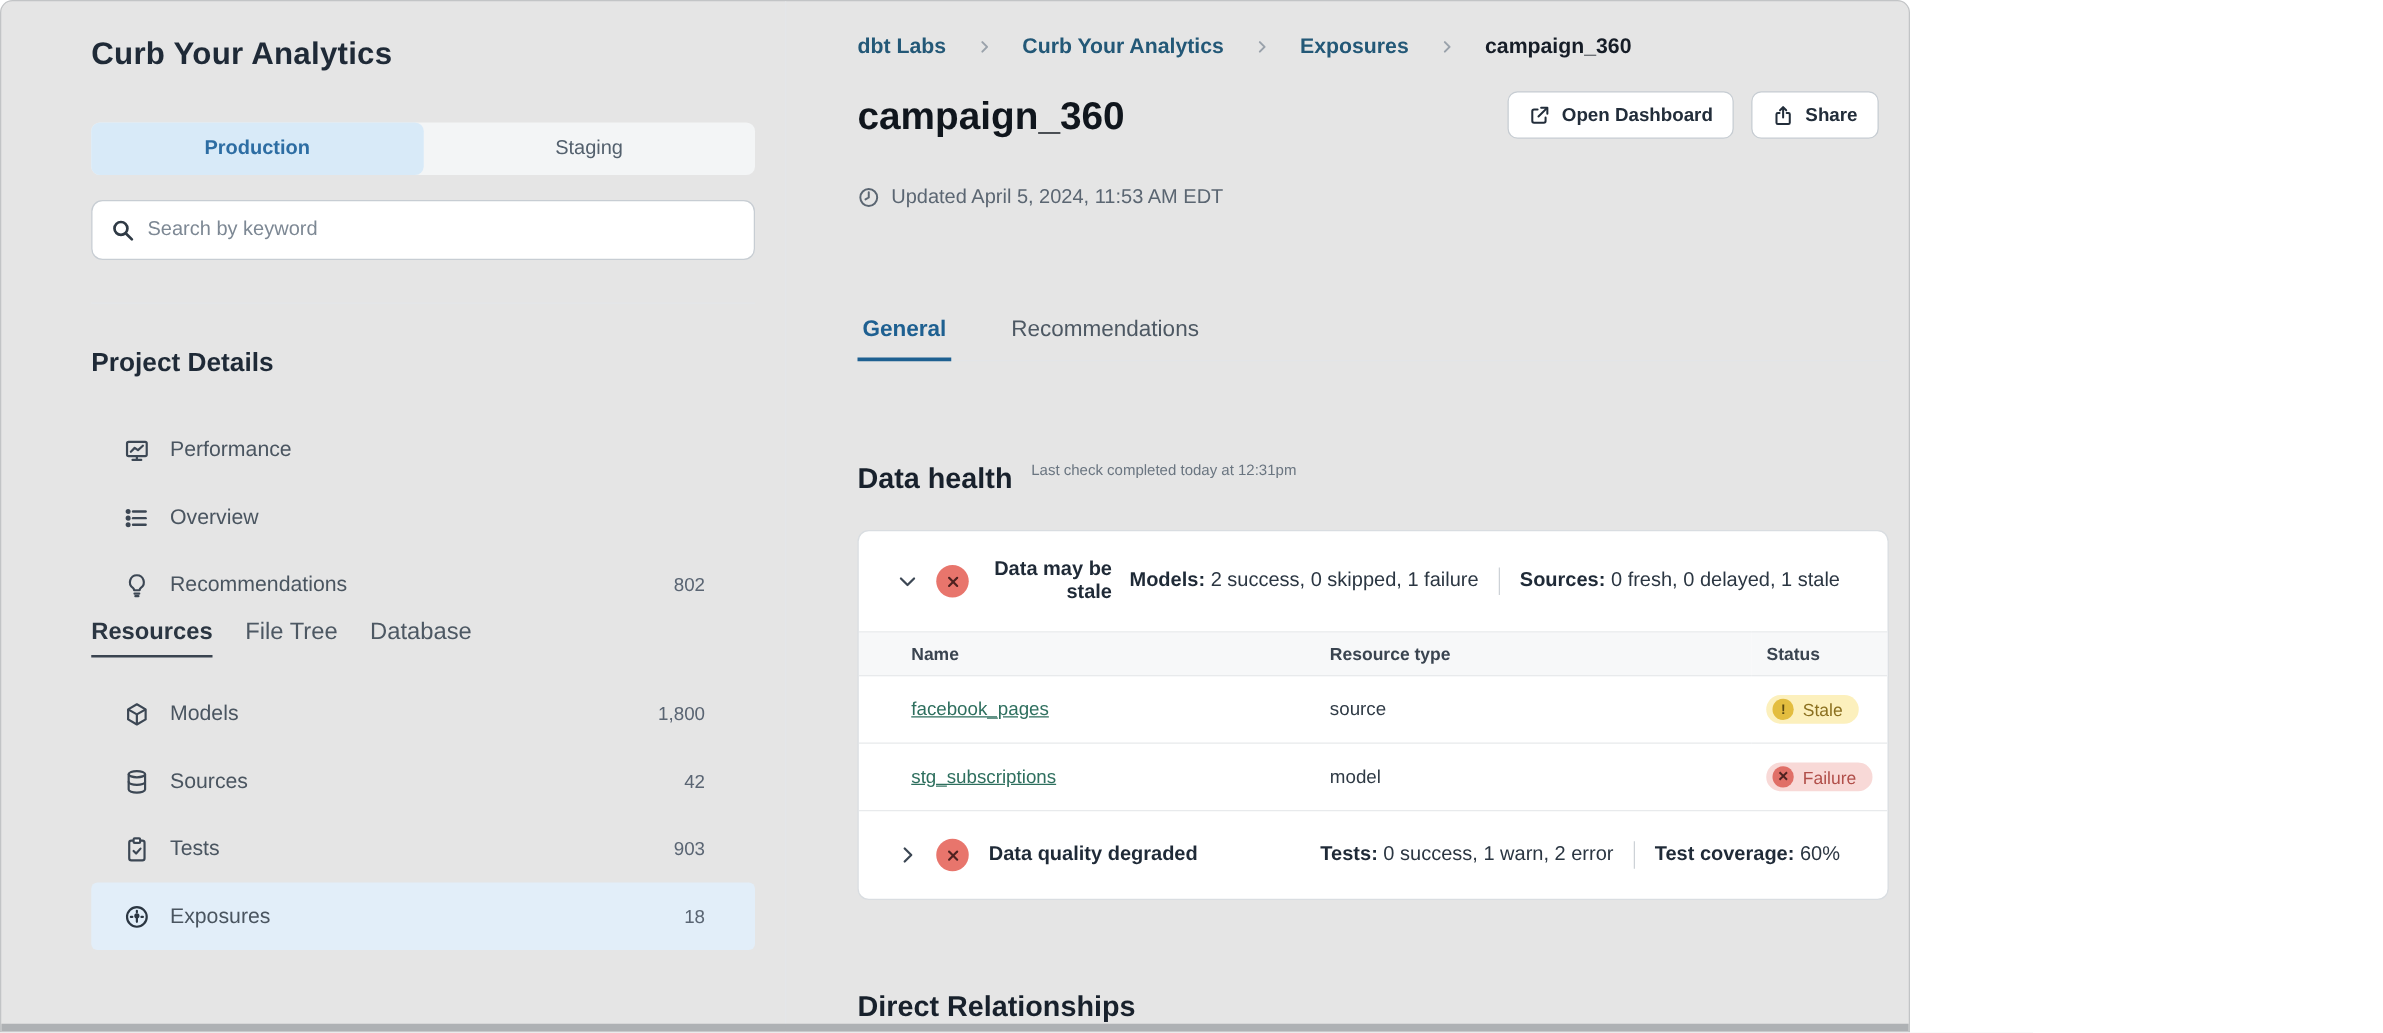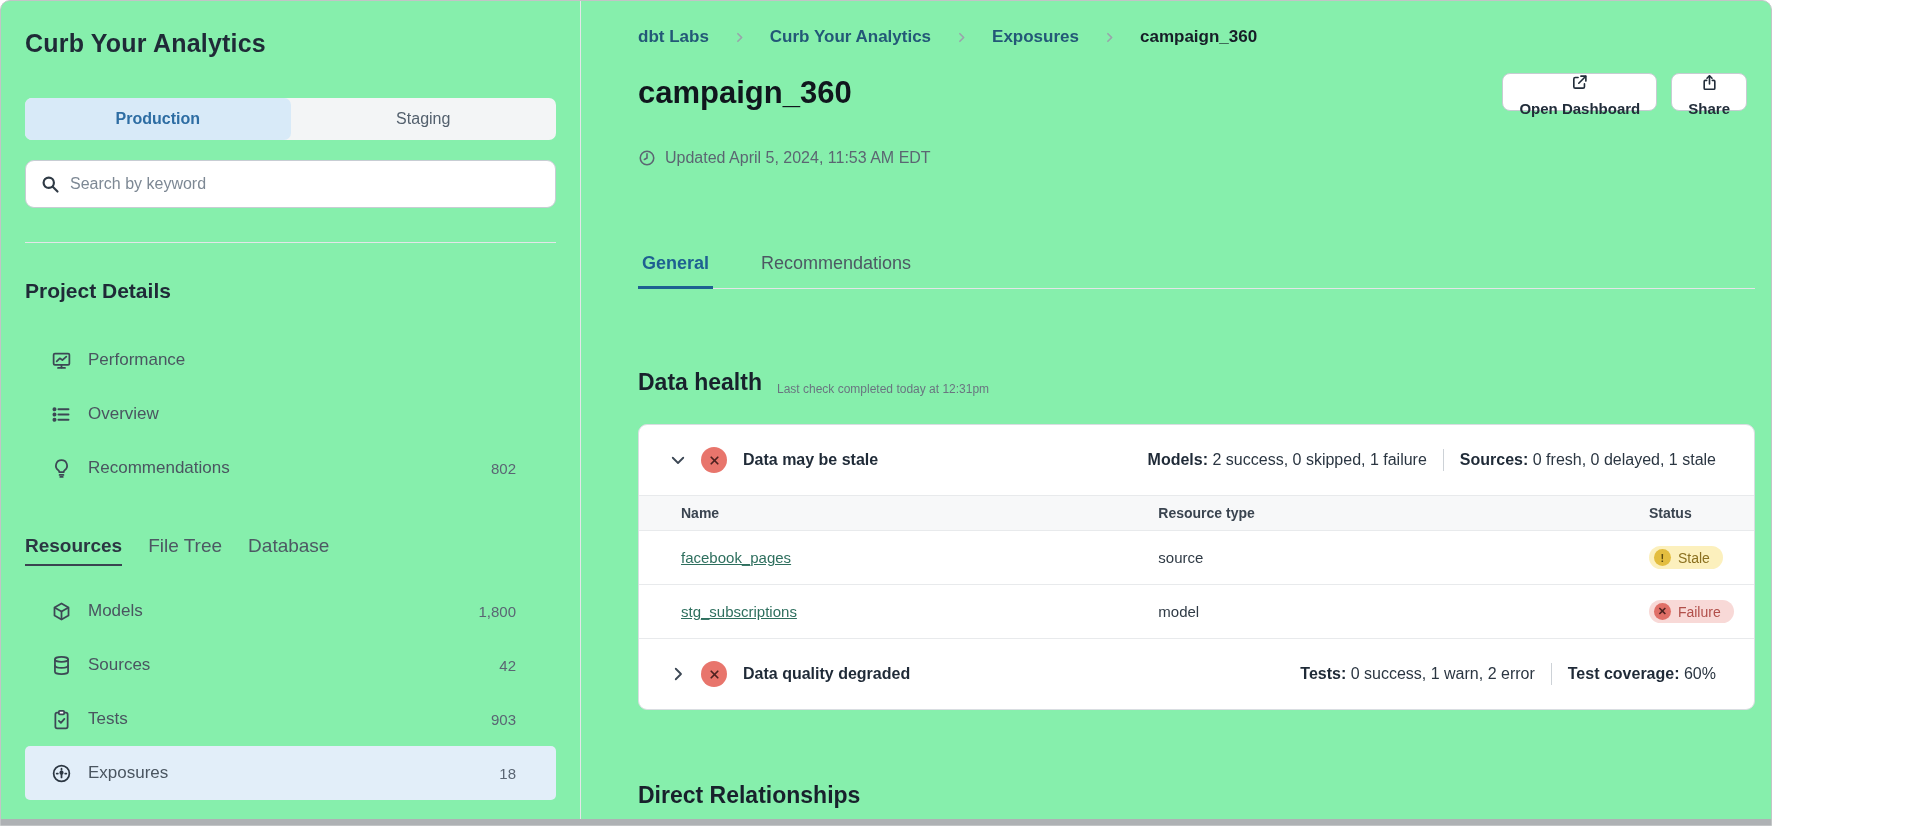--- a/index.html
+++ b/index.html
@@ -1,20 +1,20 @@
 <!DOCTYPE html>
 <html><head>
 <meta charset="utf-8">
 <style>
   * { margin:0; padding:0; box-sizing:border-box; }
   html,body { background:#fff; font-family:"Liberation Sans", sans-serif; }
   .window {
-    position:relative; width:1772px; height:826px; overflow:hidden;
+    position:relative; width:1528px; height:826px; overflow:hidden;
     border:1px solid #c2c4c6; border-radius:10px 10px 0 0;
-    display:flex; background:#86efac;
+    display:flex; background:#e5e5e5;padding-left:48px;
   }
   .bottom-band { position:absolute; left:0; right:0; bottom:0; height:6px; background:#aeb1b4; z-index:5; }
 
   
   .sidebar { width:580px; min-width:580px; border-right:1px solid #e4e6e9; padding:28px 24px 0 24px; }
   .sidebar-title { font-size:25px; font-weight:700; color:#1f2a37; letter-spacing:.2px; }
   .env-tabs { margin-top:40px; display:flex; background:#f3f5f6; border-radius:7px; height:42px; }
   .env-tab { flex:1; display:flex; align-items:center; justify-content:center;
              font-size:16px; color:#53606d; border-radius:7px; cursor:pointer; }
   .env-tab.active { background:#d8eaf8; color:#2d6da3; font-weight:600; }
@@ -26,45 +26,45 @@
   .search-box input::placeholder { color:#7d8894; }
   .sidebar-divider { margin-top:34px; border:none; border-top:1px solid #e4e6e9; }
   .section-heading { margin-top:36px; font-size:21px; font-weight:700; color:#1f2a37; }
   .nav-list { margin-top:30px; }
   .nav-item { display:flex; align-items:center; height:54px; padding:0 40px 0 26px;
               border-radius:5px; cursor:pointer; }
   .nav-item .ico { width:22px; height:22px; margin-right:15px; display:flex; align-items:center; color:#3c4754; }
   .nav-item .lbl { font-size:17px; color:#4a5560; }
   .nav-item .cnt { margin-left:auto; font-size:15px; color:#5a6573; }
   .nav-item.selected { background:#e2eef9; }
-  .resource-tabs { margin-top:40px; display:flex; gap:26px; align-items:baseline; }
+  .resource-tabs { display:flex; gap:26px; align-items:baseline; }
   .resource-tab { font-size:19px; color:#4d5863; padding-bottom:7px; cursor:pointer; }
   .resource-tab.active { color:#2b3642; font-weight:600; border-bottom:2px solid #3a4450; }
   .resource-list { margin-top:18px; }
 
   
   .main { flex:1; padding:24px 16px 0 57px; }
   .breadcrumb { display:flex; align-items:center; gap:24px; font-size:17px; line-height:24px; }
   .crumb { color:#235877; font-weight:700; cursor:pointer; }
   .crumb.current { color:#161d27; cursor:default; }
   .crumb-sep { color:#9aa2ab; display:flex; }
   .title-row { margin-top:24px; display:flex; align-items:flex-start; }
   .page-title { font-size:31px; font-weight:700; color:#10161d; line-height:40px; }
   .title-actions { margin-left:auto; display:flex; gap:14px; margin-right:8px; }
   .action-btn { height:38px; display:inline-flex; align-items:center; gap:9px; padding:0 16px;
                 background:#fff; border:1.5px solid #c6ccd2; border-radius:8px;
                 font-size:15px; font-weight:700; color:#222d3a; cursor:pointer;
-                font-family:"Liberation Sans", sans-serif;flex-direction:column; }
+                font-family:"Liberation Sans", sans-serif; }
   .updated-row { margin-top:34px; display:flex; align-items:center; gap:9px;
                  font-size:16px; color:#5b6672; line-height:22px; }
   .main-tabs { margin-top:84px; display:flex; gap:44px; border-bottom:1px solid #e3e5e8; }
   .main-tab { font-size:18px; color:#4d5863; padding:0 4px 12px 4px; border-bottom:3px solid transparent;
               margin-bottom:-1px; cursor:pointer; }
   .main-tab.active { color:#1e6091; font-weight:700; border-bottom-color:#1e6091; }
-  .dh-heading-row { margin-top:80px; display:flex; align-items:flex-end; gap:15px; }
+  .dh-heading-row { margin-top:80px; display:flex; align-items:flex-start; gap:15px; }
   .dh-heading { font-size:23px; font-weight:600; color:#18212c; }
   .dh-sub { font-size:12px; color:#6a7580; }
   .health-card { margin-top:28px; border:1px solid #d9dde1; border-radius:9px; overflow:hidden; background:#fff; }
   .health-row { display:flex; align-items:center; padding:22px 38px 22px 30px; gap:14px;text-align:right; }
   .health-row.quality { border-top:1px solid #e8eaec; }
   .chev-btn { background:none; border:none; cursor:pointer; display:flex; align-items:center; padding:0; }
   .x-circle { width:26px; height:26px; border-radius:50%; background:#e8756c; display:flex;
               align-items:center; justify-content:center; flex:none; }
   .health-title { font-size:16px; font-weight:700; color:#1f2a37; margin-left:2px; }
   .health-stats { margin-left:auto; display:flex; align-items:center; gap:16px; font-size:16px; color:#2b3642; }

